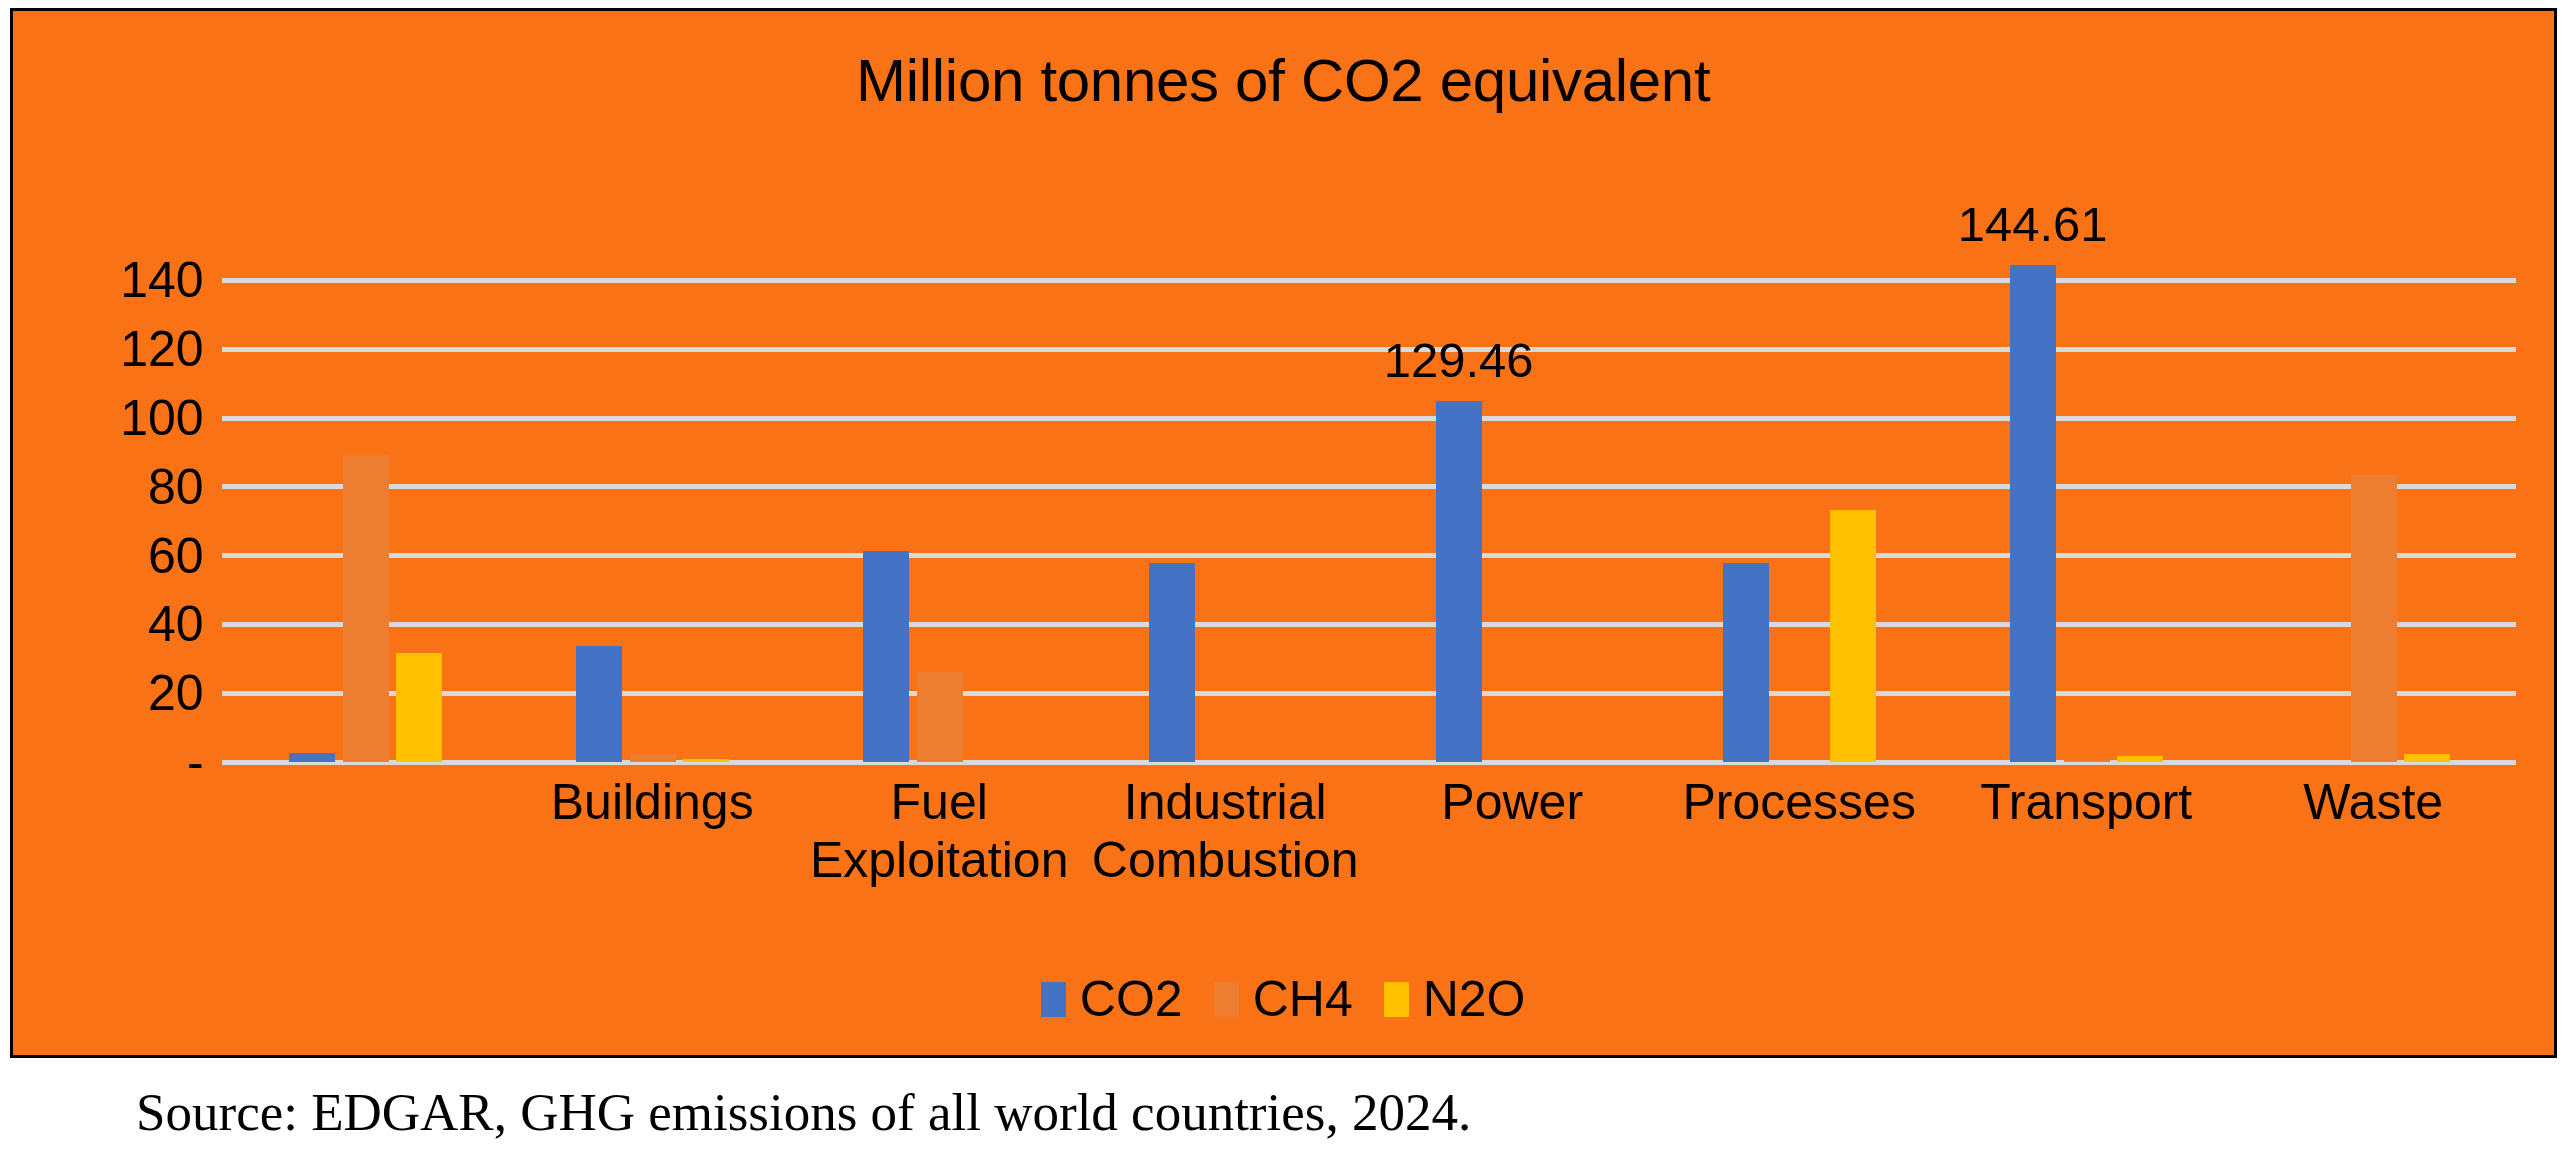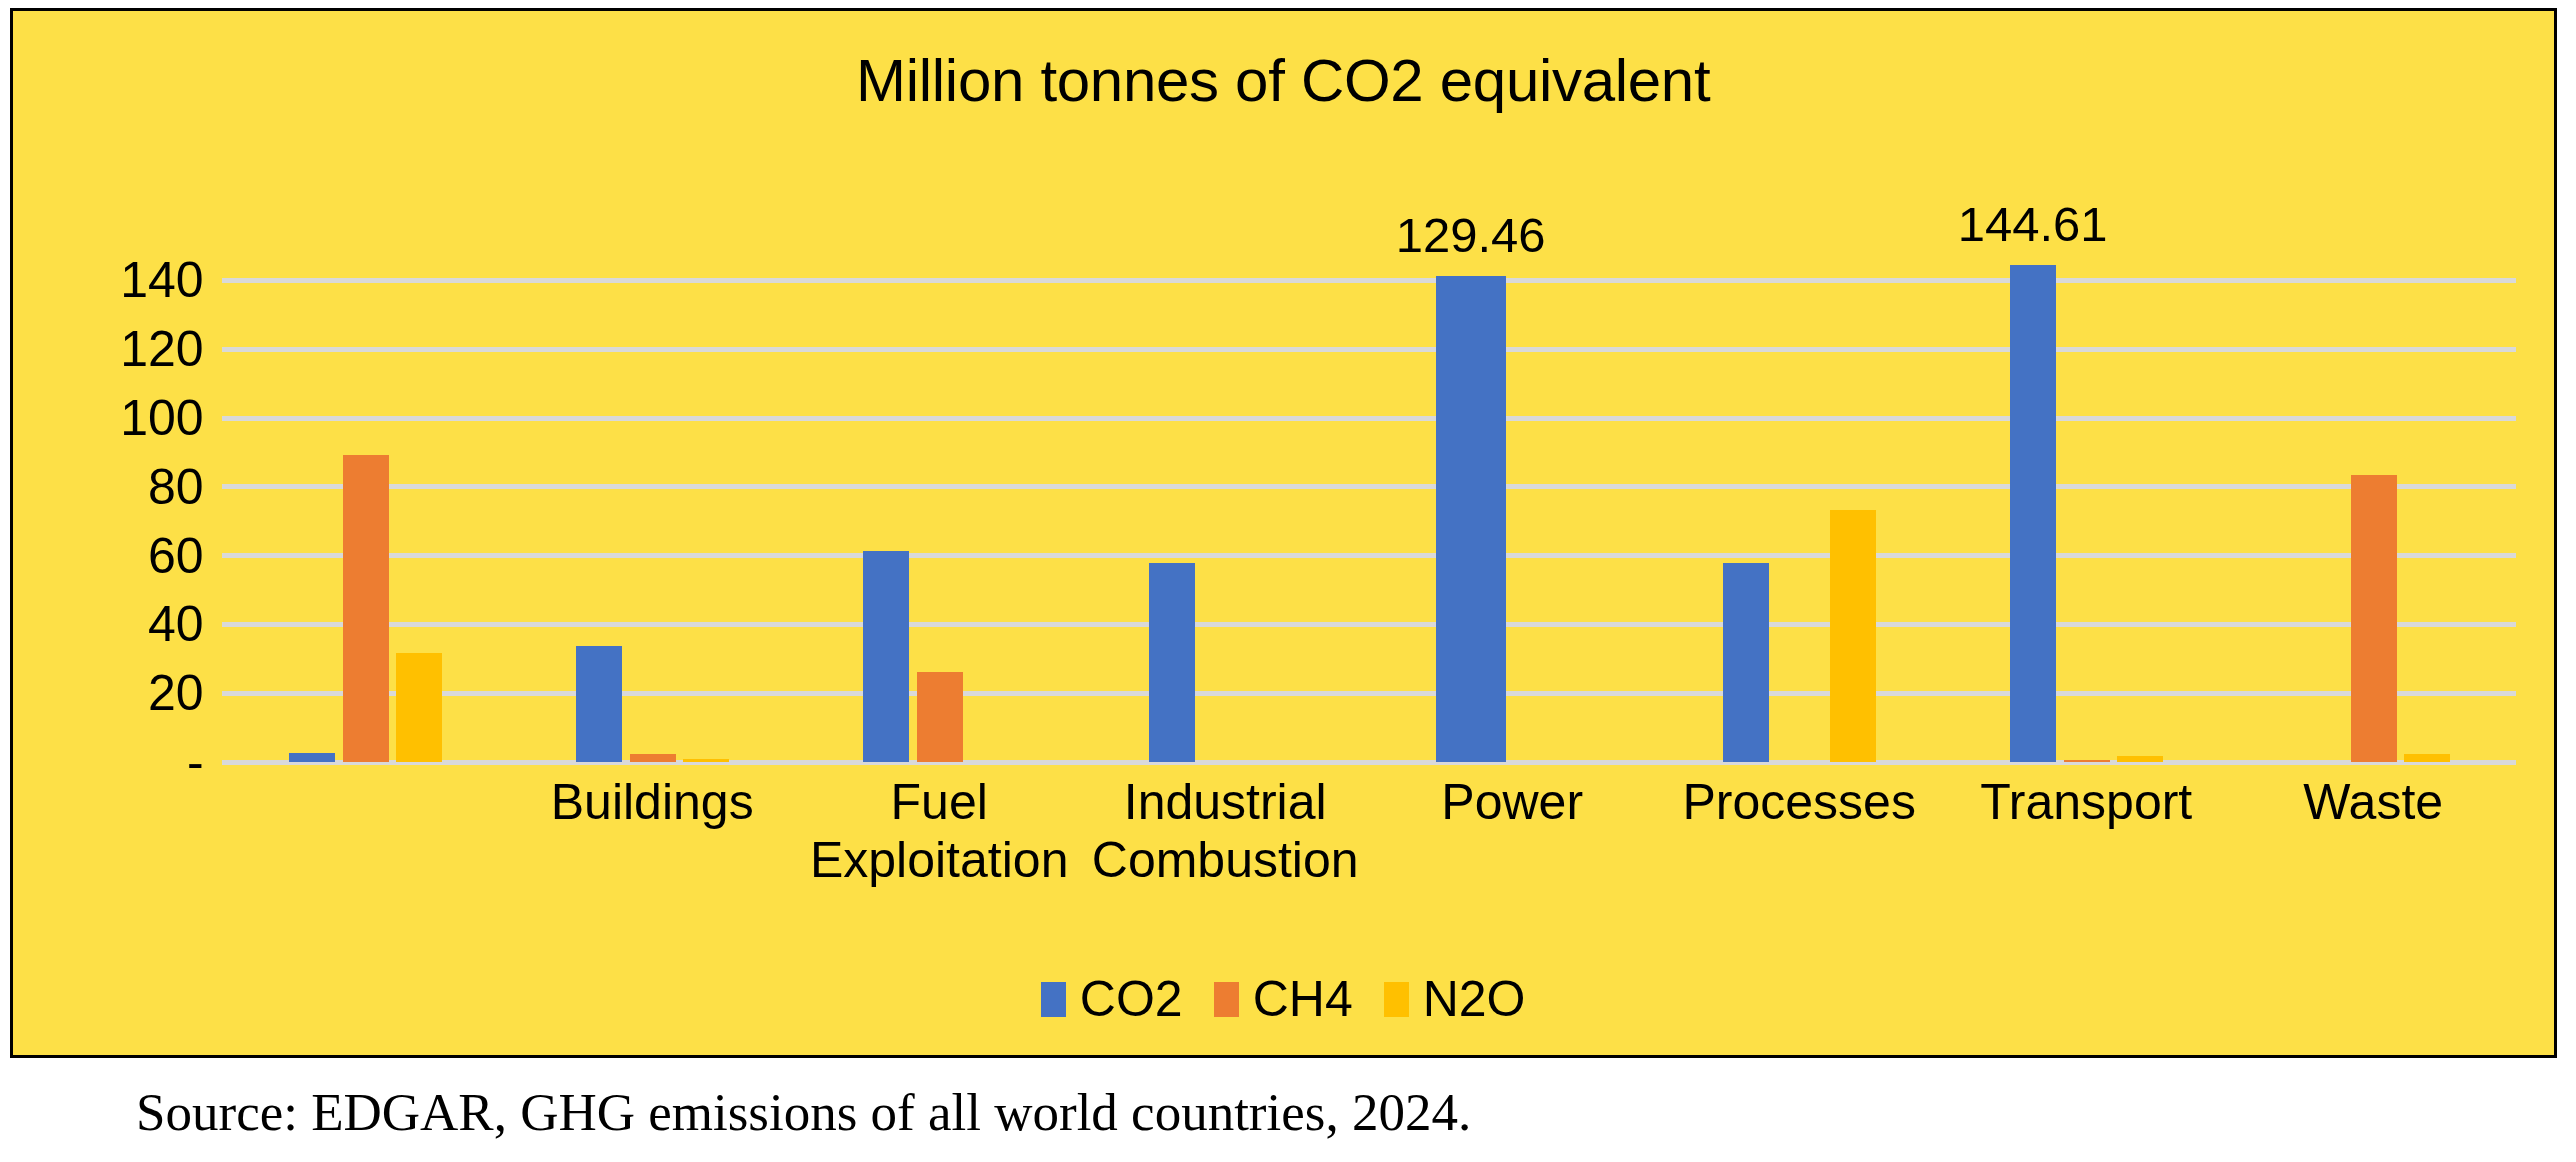--- a/index.html
+++ b/index.html
@@ -22,21 +22,21 @@
     height: 1163px;
   }
   #chart-frame {
     position: absolute;
     left: 9.7px;
     top: 8.3px;
     width: 2547px;
     height: 1050px;
     border: 3.5px solid #000000;
     box-sizing: border-box;
-    background: #fde047;
+    background: #f97316;
   }
 
   
   #chart-title {
     position: absolute;
     left: 0;
     top: 35px;
     width: 100%;
     text-align: center;
     font-size: 60px;
@@ -221,21 +221,21 @@
           <div class="bar s2" style="left: 107px; height: 3.4px;"></div>
         </div>
         <div class="bar-group" style="left: 641px; width: 153px;">
           <div class="bar s0" style="left: 0px; height: 211px;"></div>
           <div class="bar s1" style="left: 54px; height: 90px;"></div>
         </div>
         <div class="bar-group" style="left: 927px; width: 153px;">
           <div class="bar s0" style="left: 0px; height: 199px;"></div>
         </div>
         <div class="bar-group" style="left: 1214px; width: 153px;">
-          <div class="bar s0" style="left: 0px; height: 486px; padding-left: 24px;">
+          <div class="bar s0" style="left: 0px; height: 361px;">
             <span class="bar-label">129.46</span>
           </div>
         </div>
         <div class="bar-group" style="left: 1501px; width: 153px;">
           <div class="bar s0" style="left: 0px; height: 199px;"></div>
           <div class="bar s2" style="left: 107px; height: 252px;"></div>
         </div>
         <div class="bar-group" style="left: 1788px; width: 153px;">
           <div class="bar s0" style="left: 0px; height: 497px;">
             <span class="bar-label">144.61</span>

